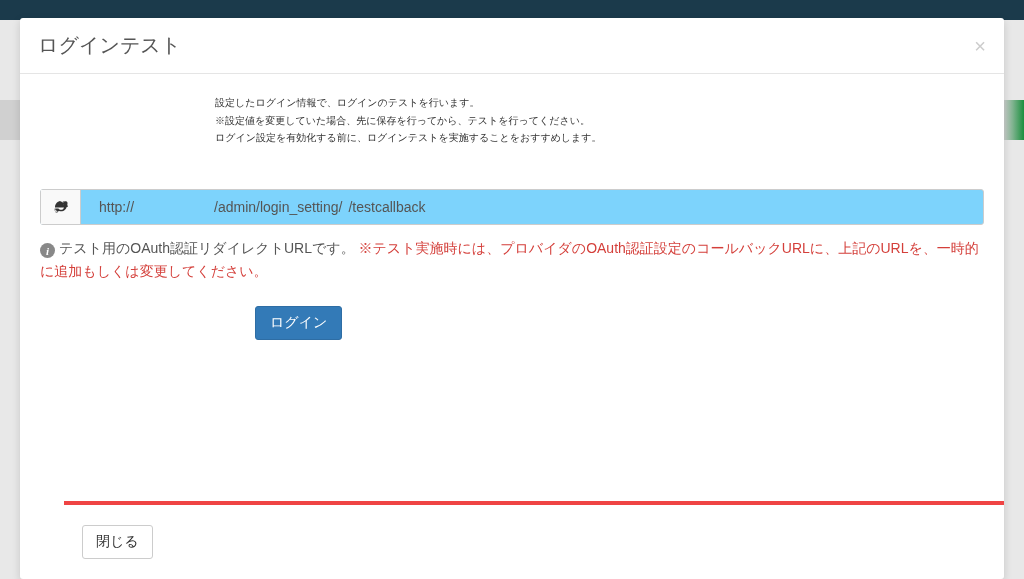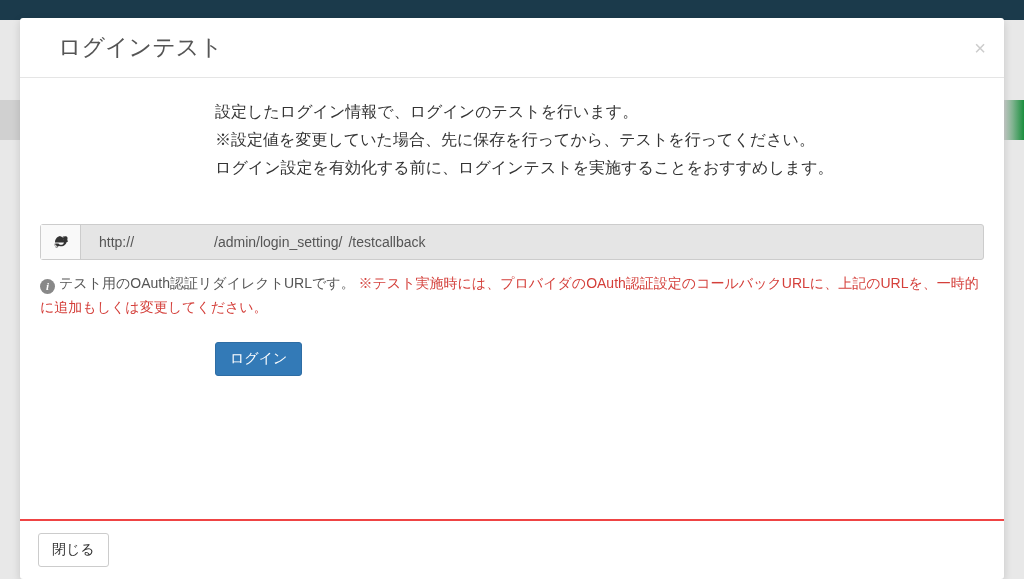--- a/index.html
+++ b/index.html
@@ -36,24 +36,23 @@
       flex-direction: column;
     }
     .modal-header {
       padding: 14px 18px;
       border-bottom: 1px solid #e5e5e5;
       display: flex;
       justify-content: space-between;
       align-items: center;
     }
     .modal-title {
-      font-size: 23px;
+      font-size: 20px;
       font-weight: 400;
       color: #555;
-      margin-left: 20px;
     }
     .close-btn {
       background: none;
       border: none;
       font-size: 20px;
       color: #ccc;
       cursor: pointer;
       line-height: 1;
     }
     .modal-body {
@@ -71,29 +70,29 @@
       padding-top: 6px;
       font-size: 14px;
       font-weight: bold;
       color: #333;
     }
     .content-col {
       flex: 1;
       min-width: 0;
     }
     .intro-text {
-      font-size: 16px;
+      font-size: 10px;
       line-height: 1.75;
       color: #333;
       margin-bottom: 24px;
     }
     .url-box {
       display: flex;
       align-items: stretch;
-      background: #e5e5e5;
+      background: #7dd3fc;
       border: 1px solid #ccc;
       border-radius: 3px;
       height: 36px;
     }
     .url-icon {
       width: 40px;
       display: flex;
       align-items: center;
       justify-content: center;
       border-right: 1px solid #ccc;
@@ -145,24 +144,26 @@
     }
     .login-btn {
       background: #337ab7;
       color: #fff;
       border: 1px solid #2e6da4;
       padding: 7px 14px;
       font-size: 14px;
       border-radius: 3px;
       cursor: pointer;
       margin-top: 4px;
+      margin-left: 40px;
     }
     .modal-footer {
-      padding: 12px 18px;
-      border-top: 2px solid #ef4444;
+      padding: 20px 18px;
+      border-top: 4px solid #ef4444;
+      margin-left: 44px;
     }
     .close-footer-btn {
       background: #fff;
       border: 1px solid #ccc;
       padding: 7px 13px;
       font-size: 14px;
       color: #333;
       border-radius: 3px;
       cursor: pointer;
     }

